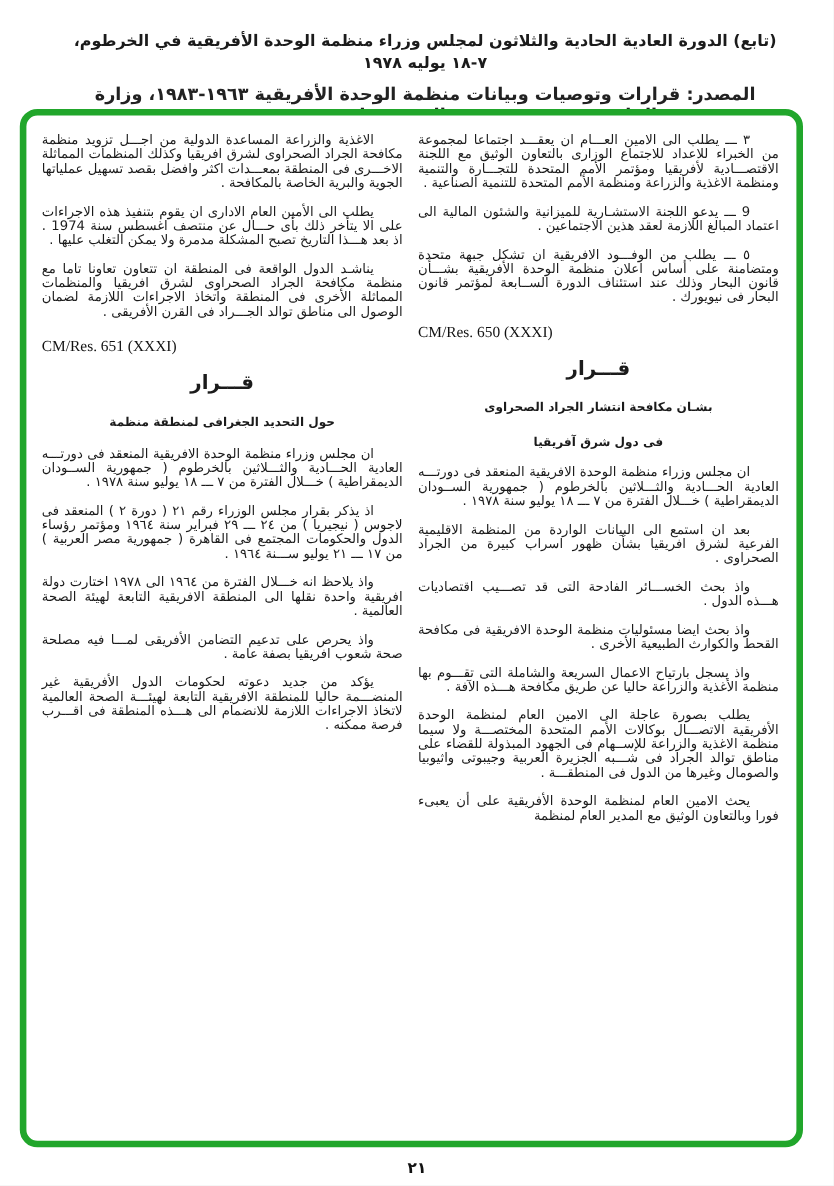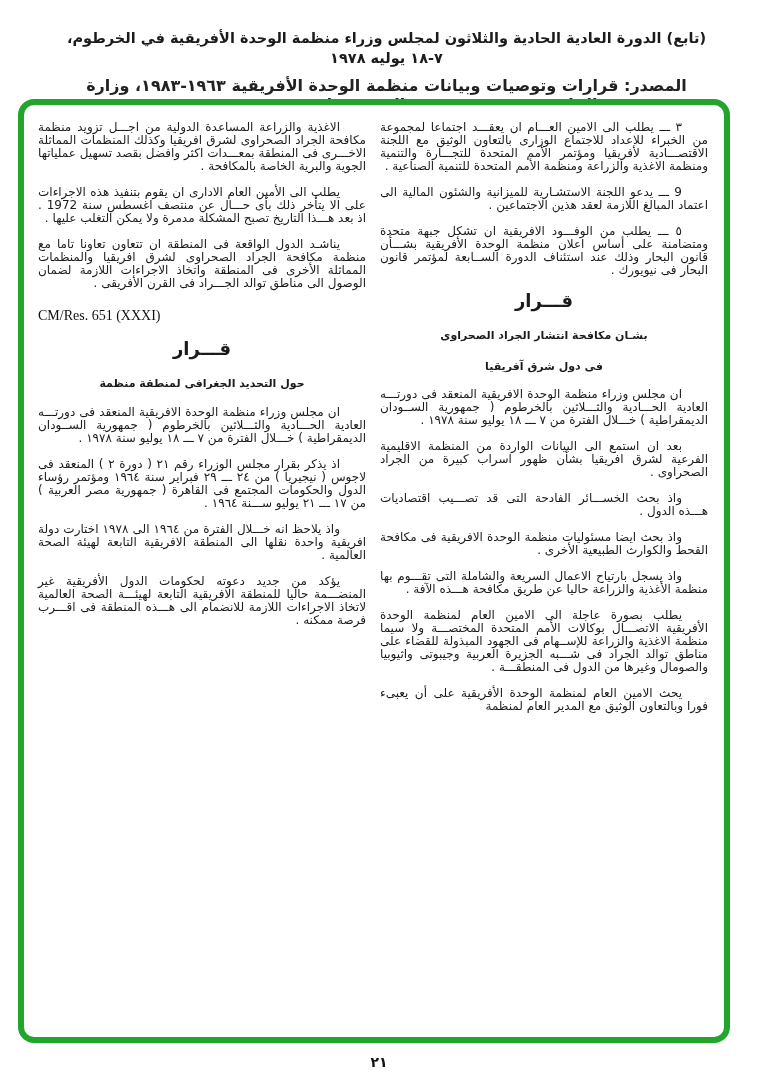--- a/index.html
+++ b/index.html
@@ -44,42 +44,44 @@
     <div class="header-line2">المصدر: قرارات وتوصيات وبيانات منظمة الوحدة الأفريقية ١٩٦٣-١٩٨٣، وزارة الخارجية، جمهورية مصر العربية، ط ١٩٨٥، ص ٤٧٢-٥١٥</div>
   </div>
 
   <div class="frame">
     <div class="cols">
 
       <div class="col">
         <p class="para">٣ ـــ يطلب الى الامين العـــام ان يعقـــد اجتماعا لمجموعة من الخبراء للاعداد للاجتماع الوزارى بالتعاون الوثيق مع اللجنة الاقتصـــادية لأفريقيا ومؤتمر الأمم المتحدة للتجـــارة والتنمية ومنظمة الاغذية والزراعة ومنظمة الأمم المتحدة للتنمية الصناعية .</p>
         <p class="para">9 ـــ يدعو اللجنة الاستشـارية للميزانية والشئون المالية الى اعتماد المبالغ اللازمة لعقد هذين الاجتماعين .</p>
         <p class="para">٥ ـــ يطلب من الوفـــود الافريقية ان تشكل جبهة متحدة ومتضامنة على أساس اعلان منظمة الوحدة الأفريقية بشـــأن قانون البحار وذلك عند استئناف الدورة الســابعة لمؤتمر قانون البحار فى نيويورك .</p>
+        <div class="res-id">CM/Res. 650 (XXXI)</div>
         <div class="res-heading">قـــرار</div>
         <div class="res-subheading">بشـان مكافحة انتشار الجراد الصحراوى</div>
         <div class="res-subheading">فى دول شرق آفريقيا</div>
         <p class="para">ان مجلس وزراء منظمة الوحدة الافريقية المنعقد فى دورتـــه العادية الحـــادية والثـــلاثين بالخرطوم ( جمهورية الســودان الديمقراطية ) خـــلال الفترة من ٧ ـــ ١٨ يوليو سنة ١٩٧٨ .</p>
         <p class="para">بعد ان استمع الى البيانات الواردة من المنظمة الاقليمية الفرعية لشرق افريقيا بشأن ظهور اسراب كبيرة من الجراد الصحراوى .</p>
         <p class="para">واذ بحث الخســـائر الفادحة التى قد تصـــيب اقتصاديات هـــذه الدول .</p>
         <p class="para">واذ بحث ايضا مسئوليات منظمة الوحدة الافريقية فى مكافحة القحط والكوارث الطبيعية الأخرى .</p>
         <p class="para">واذ يسجل بارتياح الاعمال السريعة والشاملة التى تقـــوم بها منظمة الأغذية والزراعة حاليا عن طريق مكافحة هـــذه الآفة .</p>
         <p class="para">يطلب بصورة عاجلة الى الامين العام لمنظمة الوحدة الأفريقية الاتصـــال بوكالات الأمم المتحدة المختصـــة ولا سيما منظمة الاغذية والزراعة للإســهام فى الجهود المبذولة للقضاء على مناطق توالد الجراد فى شـــبه الجزيرة العربية وجيبوتى واثيوبيا والصومال وغيرها من الدول فى المنطقـــة .</p>
         <p class="para">يحث الامين العام لمنظمة الوحدة الأفريقية على أن يعبىء فورا وبالتعاون الوثيق مع المدير العام لمنظمة</p>
       </div>
 
       <div class="col">
         <p class="para">الاغذية والزراعة المساعدة الدولية من اجـــل تزويد منظمة مكافحة الجراد الصحراوى لشرق افريقيا وكذلك المنظمات المماثلة الاخـــرى فى المنطقة بمعـــدات اكثر وافضل بقصد تسهيل عملياتها الجوية والبرية الخاصة بالمكافحة .</p>
-        <p class="para">يطلب الى الأمين العام الادارى ان يقوم بتنفيذ هذه الاجراءات على الا يتأخر ذلك بأى حـــال عن منتصف اغسطس سنة 1972 . اذ بعد هـــذا التاريخ تصبح المشكلة مدمرة ولا يمكن التغلب عليها .</p>
+        <p class="para">يطلب الى الأمين العام الادارى ان يقوم بتنفيذ هذه الاجراءات على الا يتأخر ذلك بأى حـــال عن منتصف اغسطس سنة 1974 . اذ بعد هـــذا التاريخ تصبح المشكلة مدمرة ولا يمكن التغلب عليها .</p>
         <p class="para">يناشـد الدول الواقعة فى المنطقة ان تتعاون تعاونا تاما مع منظمة مكافحة الجراد الصحراوى لشرق افريقيا والمنظمات المماثلة الأخرى فى المنطقة واتخاذ الاجراءات اللازمة لضمان الوصول الى مناطق توالد الجـــراد فى القرن الأفريقى .</p>
         <div class="res-id">CM/Res. 651 (XXXI)</div>
         <div class="res-heading">قـــرار</div>
         <div class="res-subheading">حول التحديد الجغرافى لمنطقة منظمة</div>
         <p class="para">ان مجلس وزراء منظمة الوحدة الافريقية المنعقد فى دورتـــه العادية الحـــادية والثـــلاثين بالخرطوم ( جمهورية الســودان الديمقراطية ) خـــلال الفترة من ٧ ـــ ١٨ يوليو سنة ١٩٧٨ .</p>
         <p class="para">اذ يذكر بقرار مجلس الوزراء رقم ٢١ ( دورة ٢ ) المنعقد فى لاجوس ( نيجيريا ) من ٢٤ ـــ ٢٩ فبراير سنة ١٩٦٤ ومؤتمر رؤساء الدول والحكومات المجتمع فى القاهرة ( جمهورية مصر العربية ) من ١٧ ـــ ٢١ يوليو ســـنة ١٩٦٤ .</p>
         <p class="para">واذ يلاحظ انه خـــلال الفترة من ١٩٦٤ الى ١٩٧٨ اختارت دولة افريقية واحدة نقلها الى المنطقة الافريقية التابعة لهيئة الصحة العالمية .</p>
+        <p class="para">واذ يحرص على تدعيم التضامن الأفريقى لمـــا فيه مصلحة صحة شعوب افريقيا بصفة عامة .</p>
         <p class="para">يؤكد من جديد دعوته لحكومات الدول الأفريقية غير المنضـــمة حاليا للمنطقة الافريقية التابعة لهيئـــة الصحة العالمية لاتخاذ الاجراءات اللازمة للانضمام الى هـــذه المنطقة فى اقـــرب فرصة ممكنه .</p>
       </div>
 
     </div>
   </div>
 
   <div class="page-number">٢١</div>
 
 </div>
 

